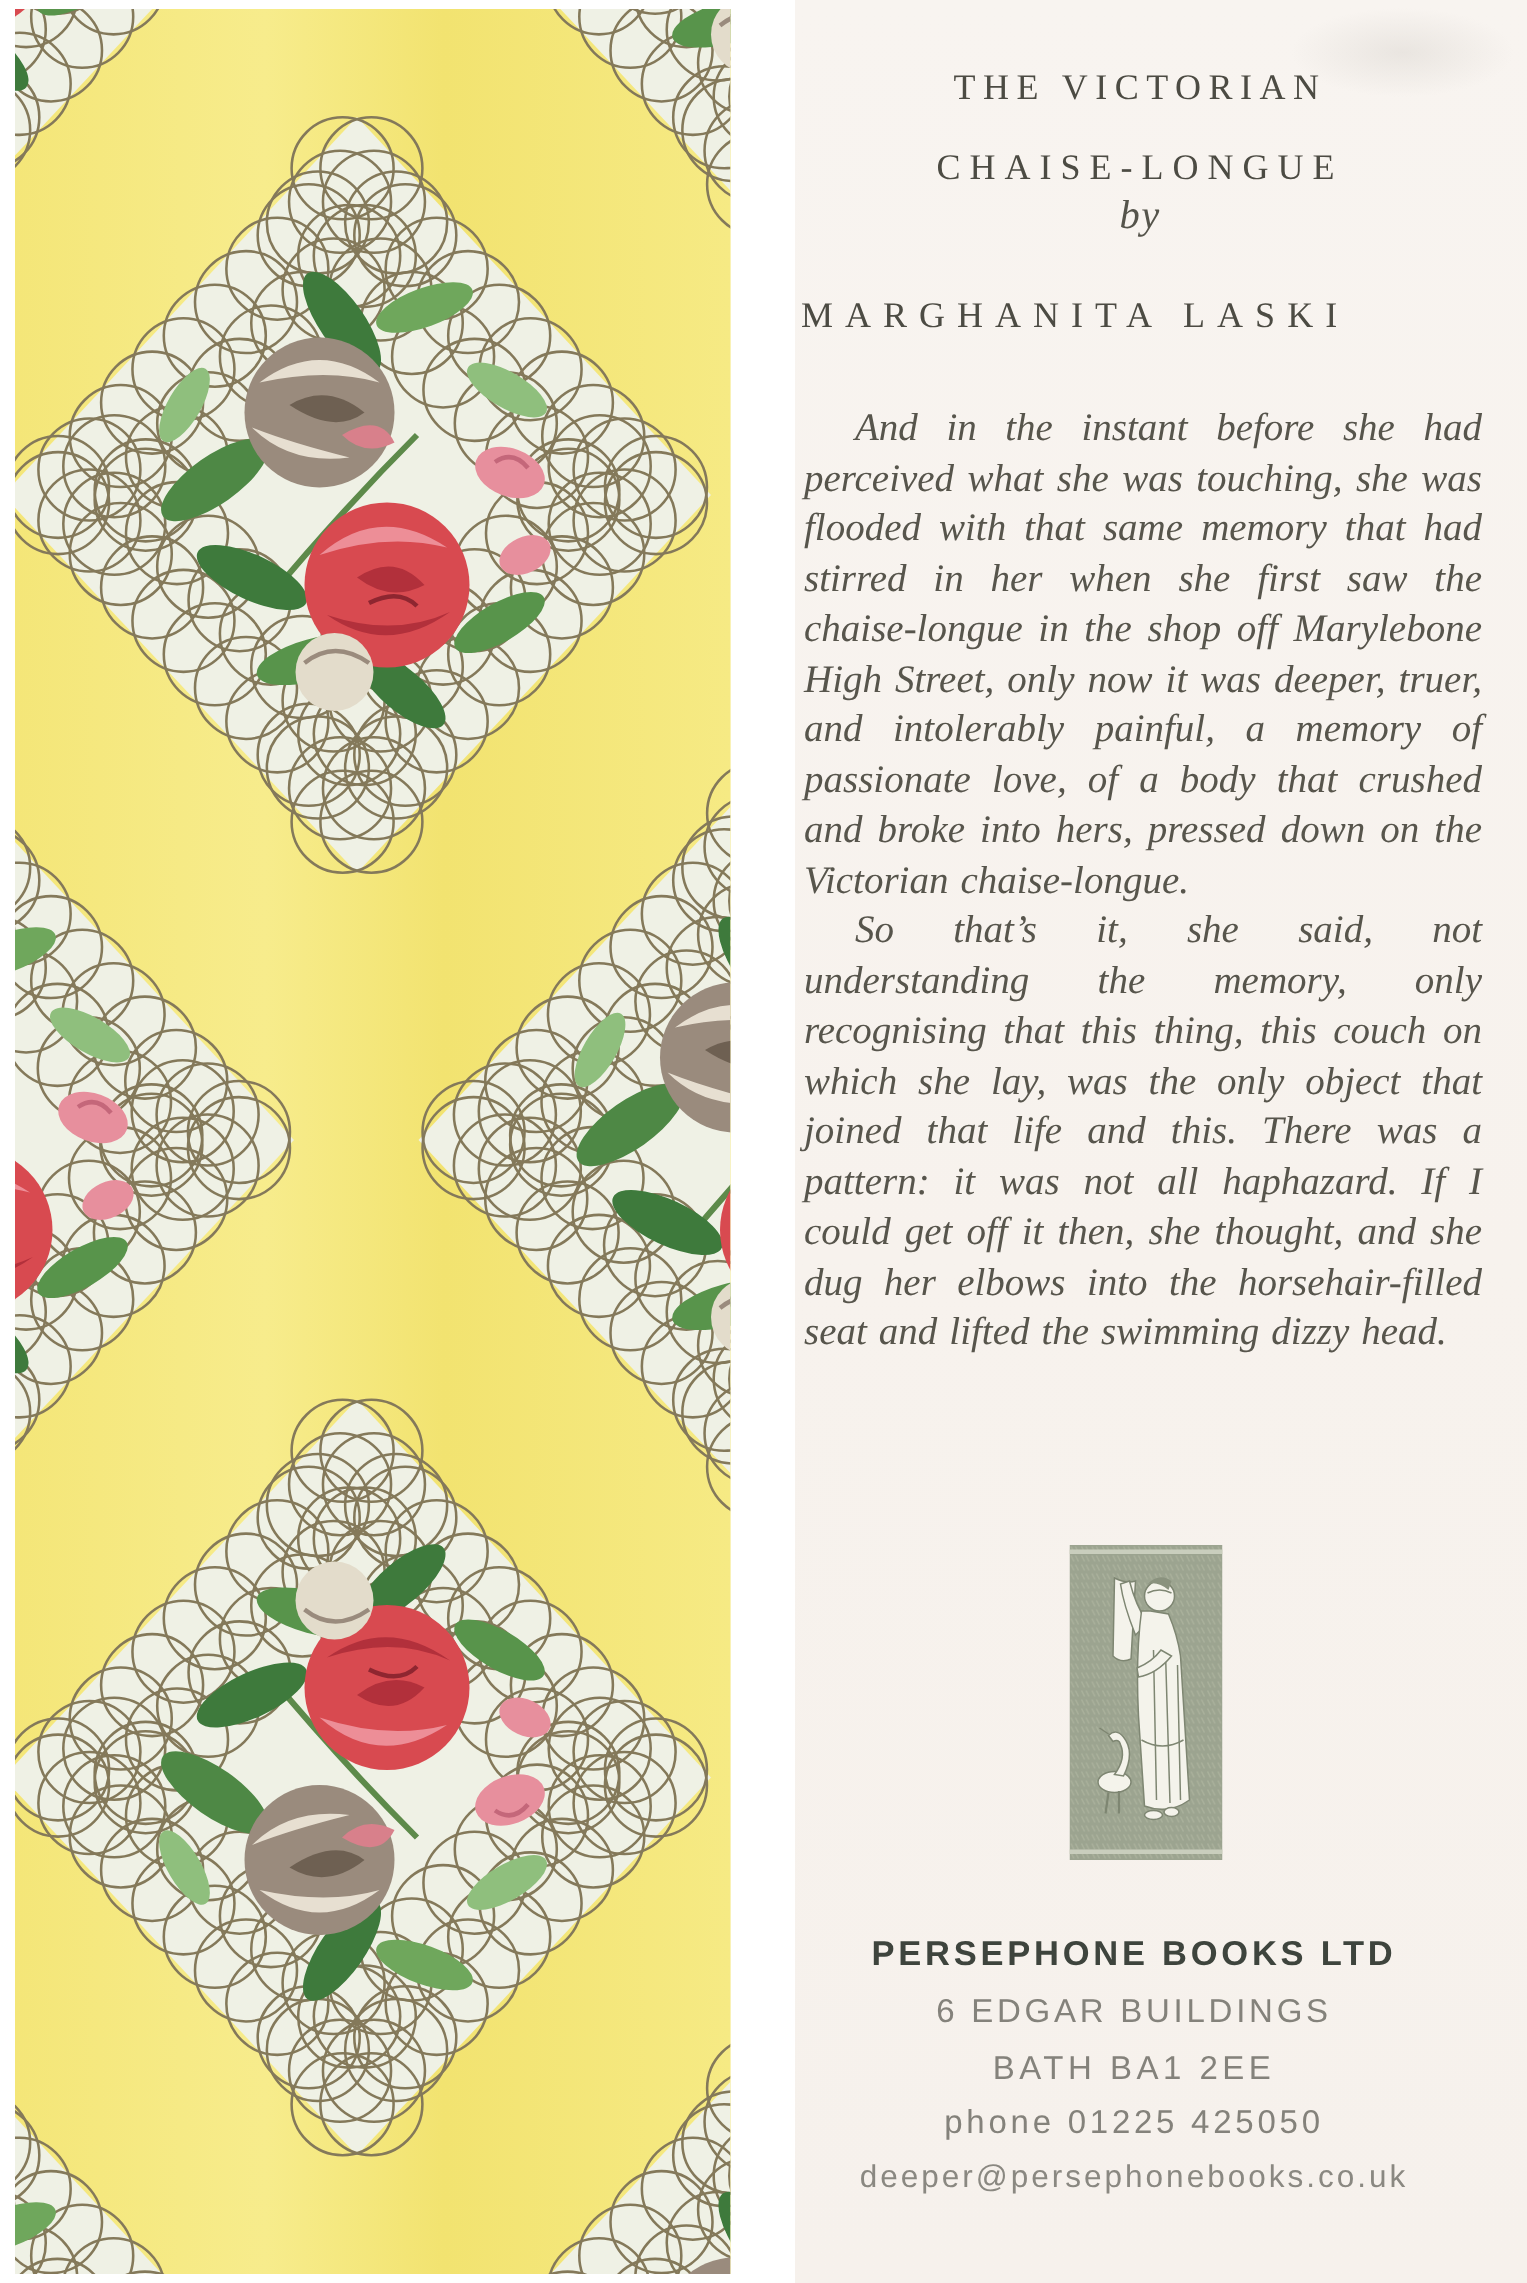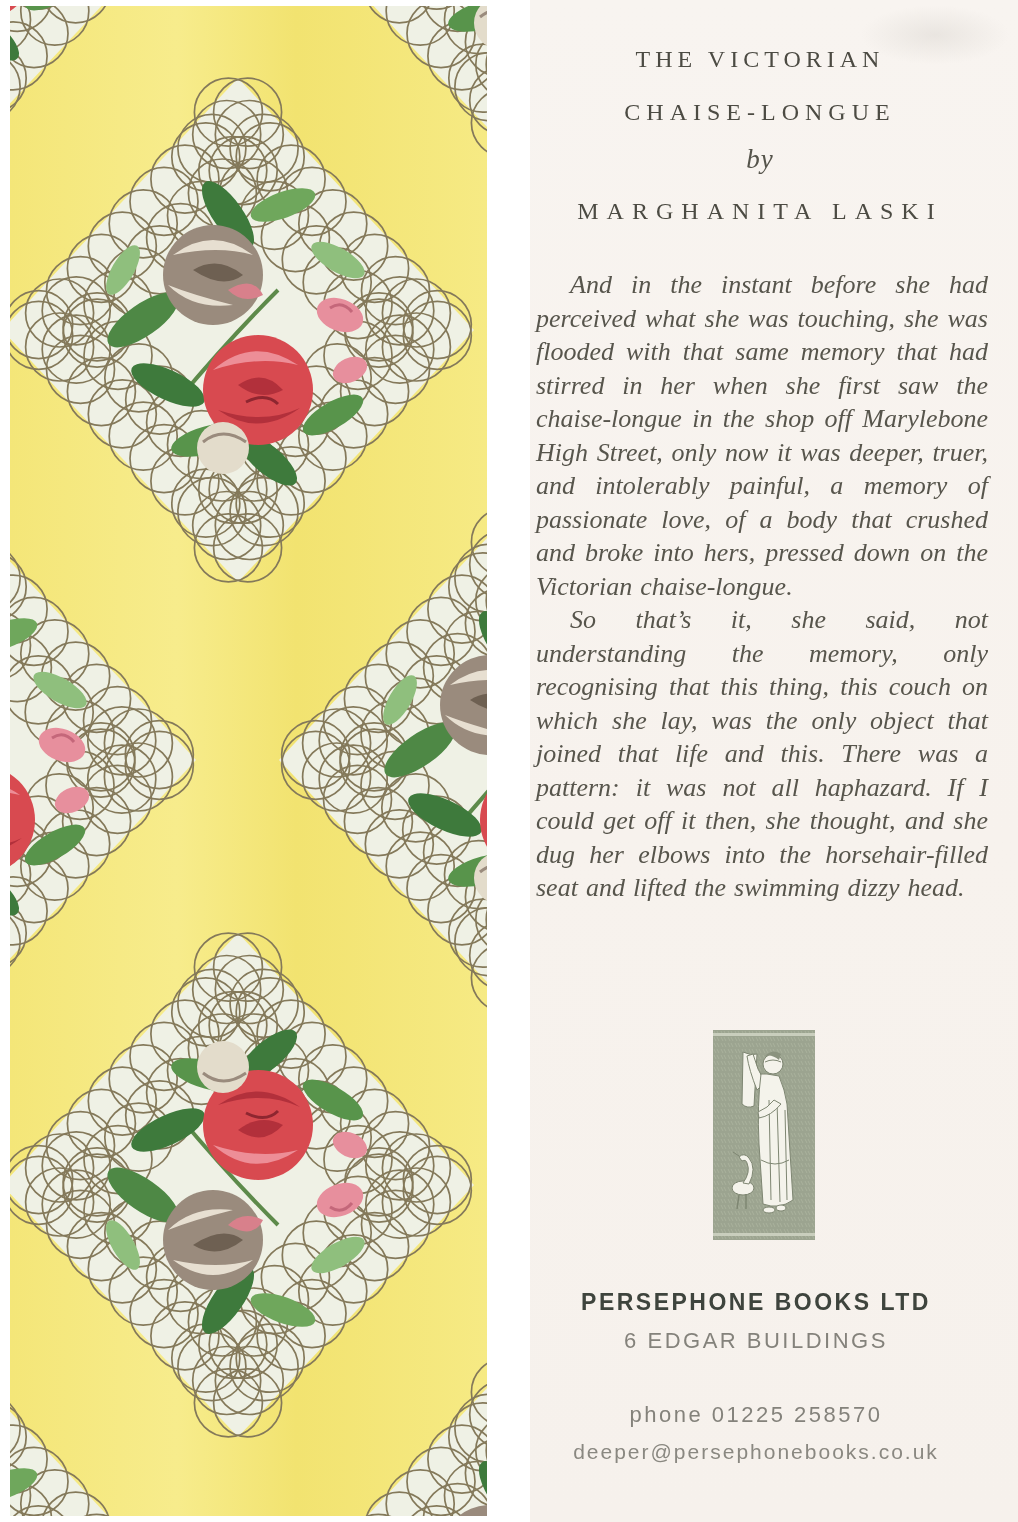--- a/index.html
+++ b/index.html
@@ -25,25 +25,25 @@
     background:radial-gradient(ellipse at center,rgba(190,185,178,.25),rgba(190,185,178,0) 70%);
     pointer-events:none;
   }
   .title-line{
     position:absolute;left:4px;width:452px;text-align:center;
     color:#4c4b43;font-size:24px;font-weight:400;
   }
   .title-line.l1{top:46px;letter-spacing:5px;}
   .title-line.l2{top:99px;letter-spacing:6px;}
   .byline{
-    position:absolute;left:4px;width:452px;top:144px;text-align:center;
+    position:absolute;left:4px;width:452px;top:128px;text-align:center;
     font-style:italic;font-size:27px;color:#55544b;letter-spacing:1px;
   }
   .author{
-    position:absolute;left:4px;width:452px;top:198px;text-align:center;
+    position:absolute;left:4px;width:452px;top:198px;
     color:#4c4b43;font-size:24px;letter-spacing:8px;
   }
   .excerpt{
     position:absolute;left:6px;top:268px;width:452px;
     font-size:26px;line-height:33.5px;color:#57554c;
     text-align:justify;word-spacing:1.5px;
   }
   .excerpt p{margin:0;text-indent:34px;font-style:italic;}
   .logo-wrap{
     position:absolute;left:183px;top:1030px;width:102px;height:210px;
@@ -220,15 +220,16 @@
         <ellipse cx="30" cy="158" rx="11" ry="7"></ellipse>
         <path d="M36,154 q8,-16 0,-26 q-5,-6 -10,-1 l3,4 q4,-2 5,2 q4,9 -4,20 z"></path>
         <path d="M26,126 l-6,-4" fill="none"></path>
         <path d="M26,165 l-2,14 M33,164 l0,15" fill="none" stroke-width="1.5"></path>
       </g>
     </svg>
   </div>
 
   <div class="pub-line pub-name">PERSEPHONE BOOKS LTD</div>
   <div class="pub-line pub-a1">6 EDGAR BUILDINGS</div>
-  <div class="pub-line pub-ph">phone 01225 258570</div>
+  <div class="pub-line pub-a2">BATH BA1 2EE</div>
+  <div class="pub-line pub-ph">phone 01225 425050</div>
   <div class="pub-line pub-em">deeper@persephonebooks.co.uk</div>
 </div>
 
 </body></html>

